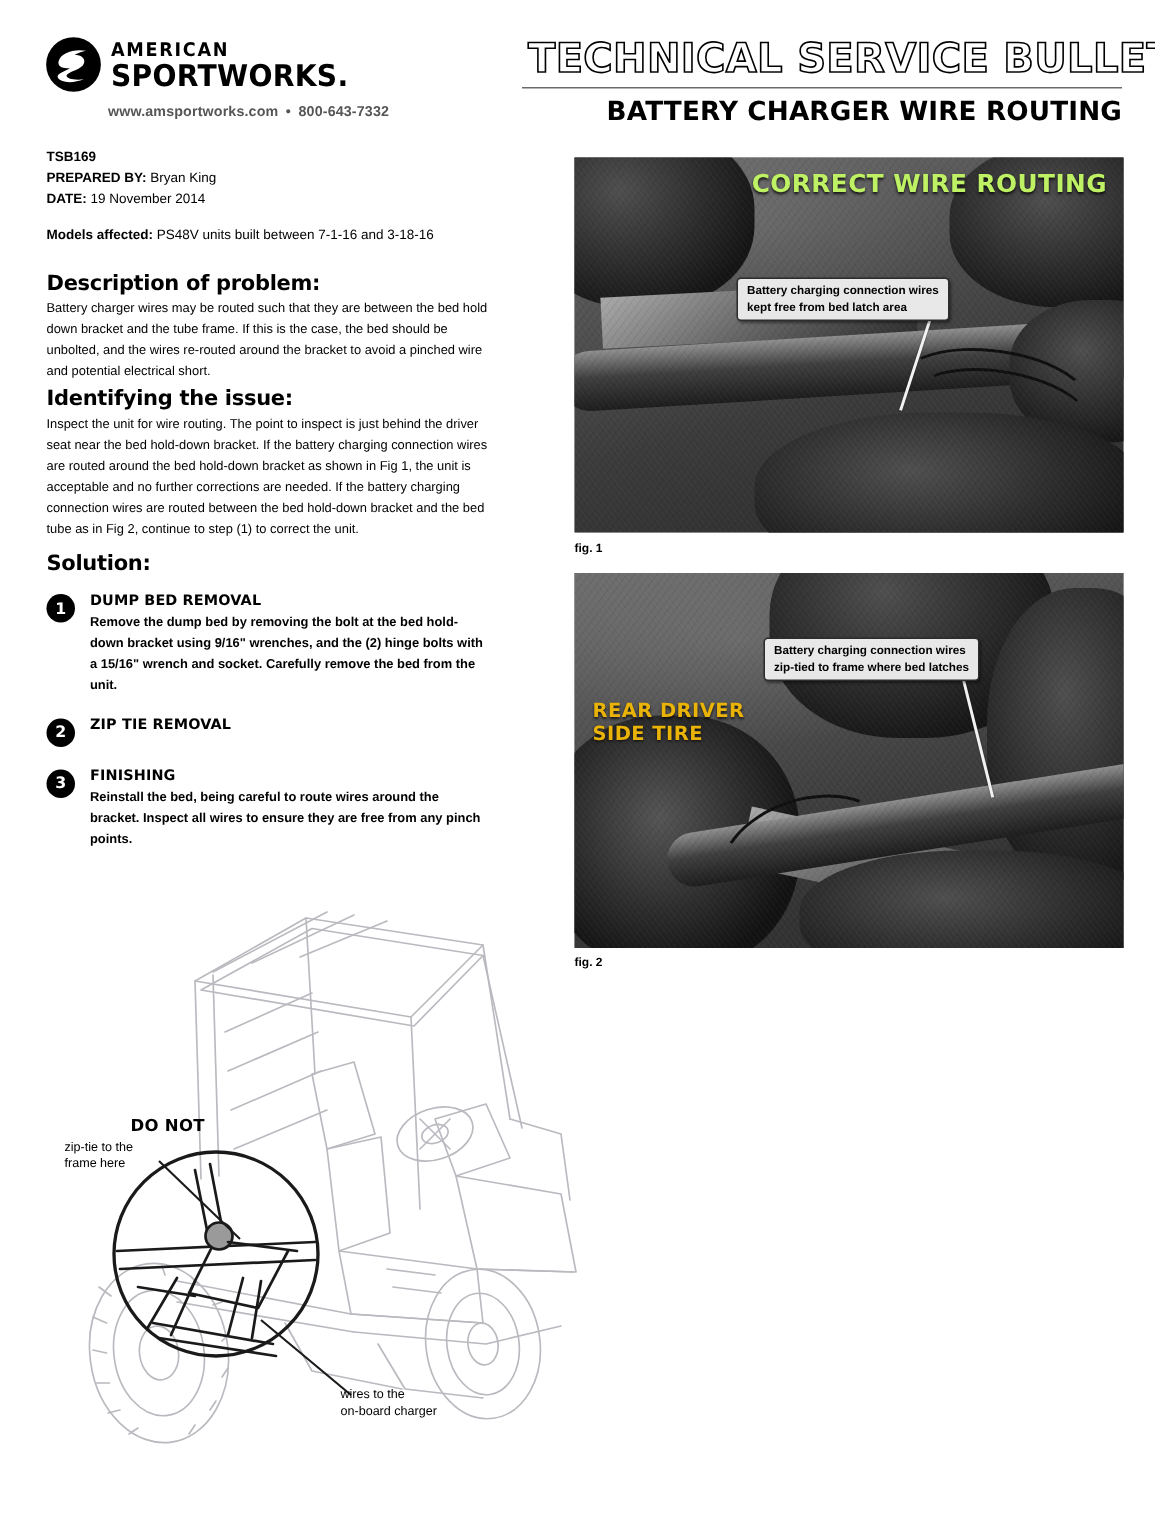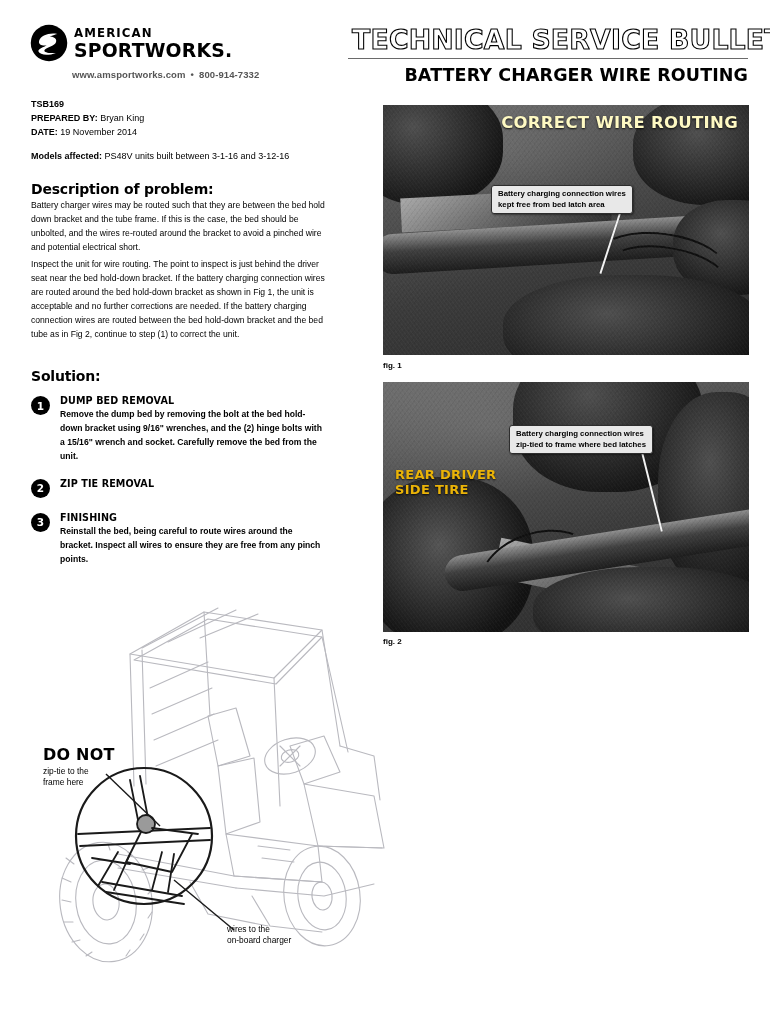--- a/index.html
+++ b/index.html
@@ -226,21 +226,21 @@
     border-radius: 50%;
   }
 
   .photo-title {
     position: absolute;
     right: 11px;
     top: 8px;
     font-size: 16.5px;
     font-weight: bold;
     font-family: "DejaVu Sans", sans-serif;
-    color: #fef9c3;
+    color: #bef264;
     letter-spacing: 0.3px;
     text-shadow: 0 1px 2px rgba(0,0,0,0.85);
     white-space: nowrap;
   }
   .photo-sidelabel {
     position: absolute;
     left: 12px;
     font-size: 13px;
     font-weight: bold;
     font-family: "DejaVu Sans", sans-serif;
@@ -287,24 +287,25 @@
     top: 596px;
     width: 370px;
     height: 390px;
   }
   .anno {
     position: absolute;
     font-size: 8.4px;
     line-height: 1.35;
   }
   .anno-strong {
-    font-size: 16px;
+    font-size: 11px;
     font-weight: bold;
     font-family: "DejaVu Sans", sans-serif;
     letter-spacing: 0.2px;
+    margin-left: 44px;
   }
   #anno-donot { left: 21px; top: 148px; }
   #anno-charger { left: 205px; top: 328px; }
 </style>
 </head>
 <body>
 
 <div class="page">
 
   <div class="logo-block">
@@ -312,46 +313,47 @@
       <svg class="logo-mark" viewBox="0 0 100 100">
         <circle cx="50" cy="50" r="48" fill="#000000"></circle>
         <path d="M72 26 C50 22 28 30 24 44 C21 55 34 58 44 56 C36 62 22 64 22 72 C26 82 48 84 68 76 C52 78 36 75 38 69 C40 63 58 60 66 52 C72 45 70 34 52 33 C60 29 68 27 72 26 Z" fill="#ffffff"></path>
       </svg>
       <div class="logo-words">
         <div class="logo-american">AMERICAN</div>
         <div class="logo-sportworks">SPORTWORKS.</div>
       </div>
     </div>
     <div class="logo-contact">
-      <span>www.amsportworks.com</span><span class="dot">•</span><span>800-914-7332</span>
+      <span>www.amsportworks.com</span><span class="dot">•</span><span>800-643-7332</span>
     </div>
   </div>
 
   <div class="banner">
     <div class="banner-main">TECHNICAL SERVICE BULLETIN</div>
     <div class="banner-rule"></div>
     <div class="banner-sub">BATTERY CHARGER WIRE ROUTING</div>
   </div>
 
   <div class="meta">
     <div><span class="label">TSB169</span></div>
     <div><span class="label">PREPARED BY:</span> <span>Bryan King</span></div>
     <div><span class="label">DATE:</span> <span>19 November 2014</span></div>
   </div>
 
   <div class="models">
-    <span class="label">Models affected:</span> <span>PS48V units built between 3-1-16 and 3-12-16</span>
+    <span class="label">Models affected:</span> <span>PS48V units built between 7-1-16 and 3-18-16</span>
   </div>
 
   <div id="desc-section">
     <div class="section-h">Description of problem:</div>
     <div class="body-text">Battery charger wires may be routed such that they are between the bed hold down bracket and the tube frame.  If this is the case, the bed should be unbolted, and the wires re-routed around the bracket to avoid a pinched wire and potential electrical short.</div>
   </div>
 
   <div id="ident-section">
+    <div class="section-h">Identifying the issue:</div>
     <div class="body-text">Inspect the unit for wire routing.  The point to inspect is just behind the driver seat near the bed hold-down bracket. If the battery charging connection wires are routed around the bed hold-down bracket as shown in Fig 1, the unit is acceptable and no further corrections are needed. If the battery charging connection wires are routed between the bed hold-down bracket and the bed tube as in Fig 2, continue to step (1) to correct the unit.</div>
   </div>
 
   <div id="solution-section">
     <div class="section-h">Solution:</div>
     <div class="steps">
 
       <div class="step">
         <div class="step-num">1</div>
         <div class="step-body">

